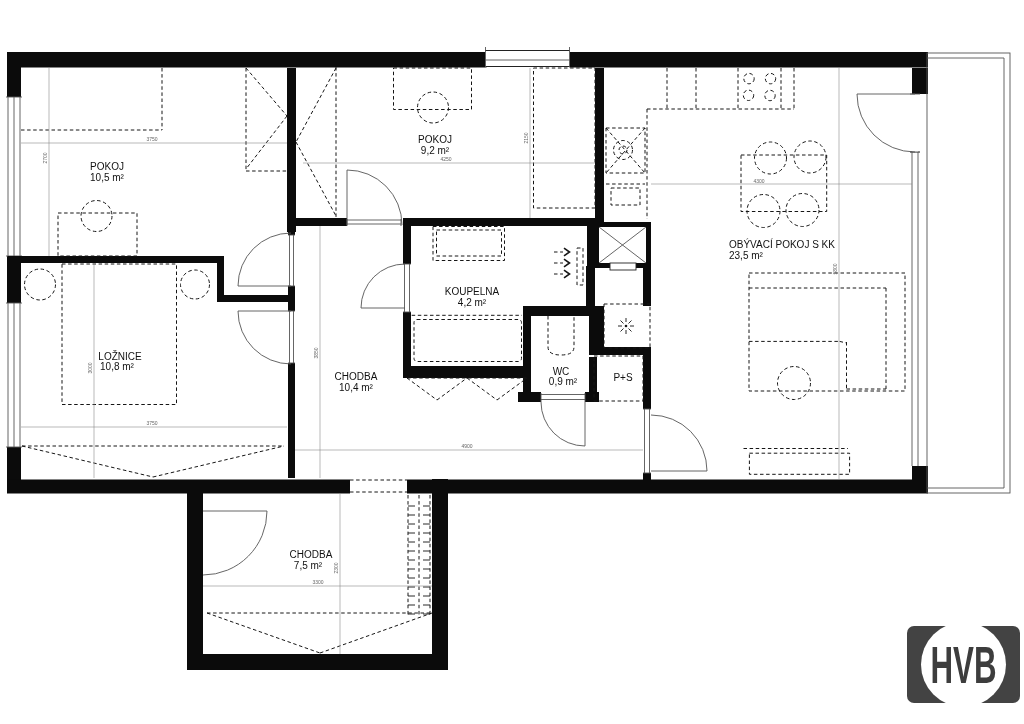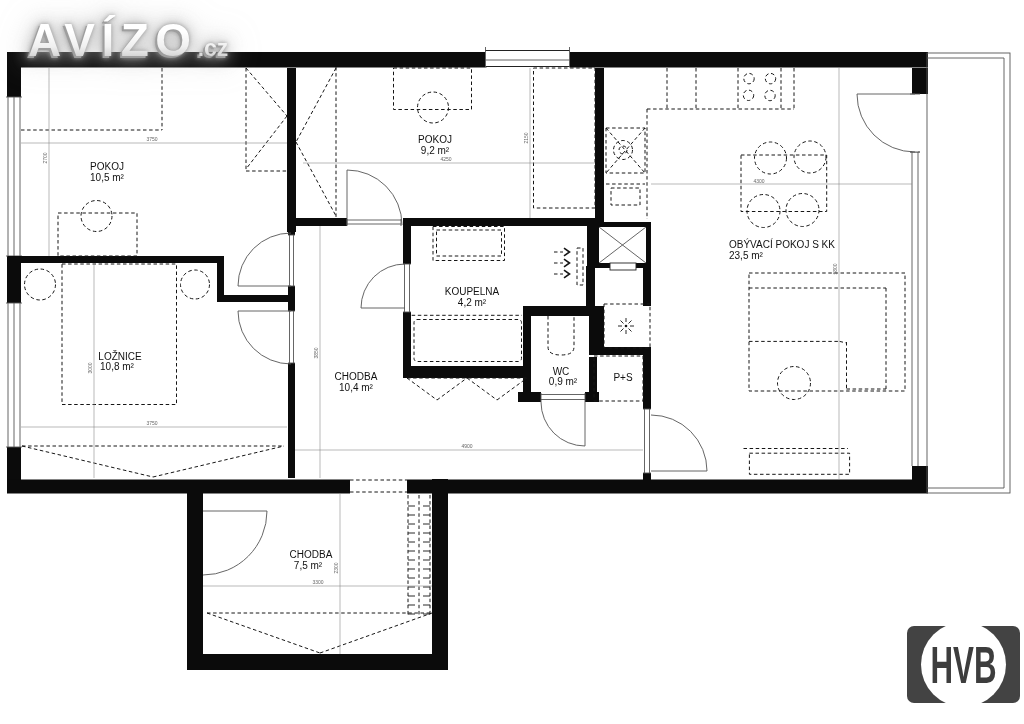--- a/index.html
+++ b/index.html
@@ -533,14 +533,13 @@
  <text class="lbl" x="308" y="569" text-anchor="middle">7,5 m²</text>
 </g>
 
 <g>
  <rect x="907" y="626" width="113" height="77" rx="7" fill="#434343"></rect>
  <circle cx="963.5" cy="664.5" r="42.5" fill="#ffffff"></circle>
  <text x="963.5" y="683" text-anchor="middle" font-family="Liberation Sans, sans-serif" font-weight="bold" font-size="52" fill="#3d3d3d" textLength="66" lengthAdjust="spacingAndGlyphs">HVB</text>
 </g>
 </svg>
 
-<div id="avizo">AVÍZO<span class="cz">.cz</span></div>
 </div>
 
 </body></html>

